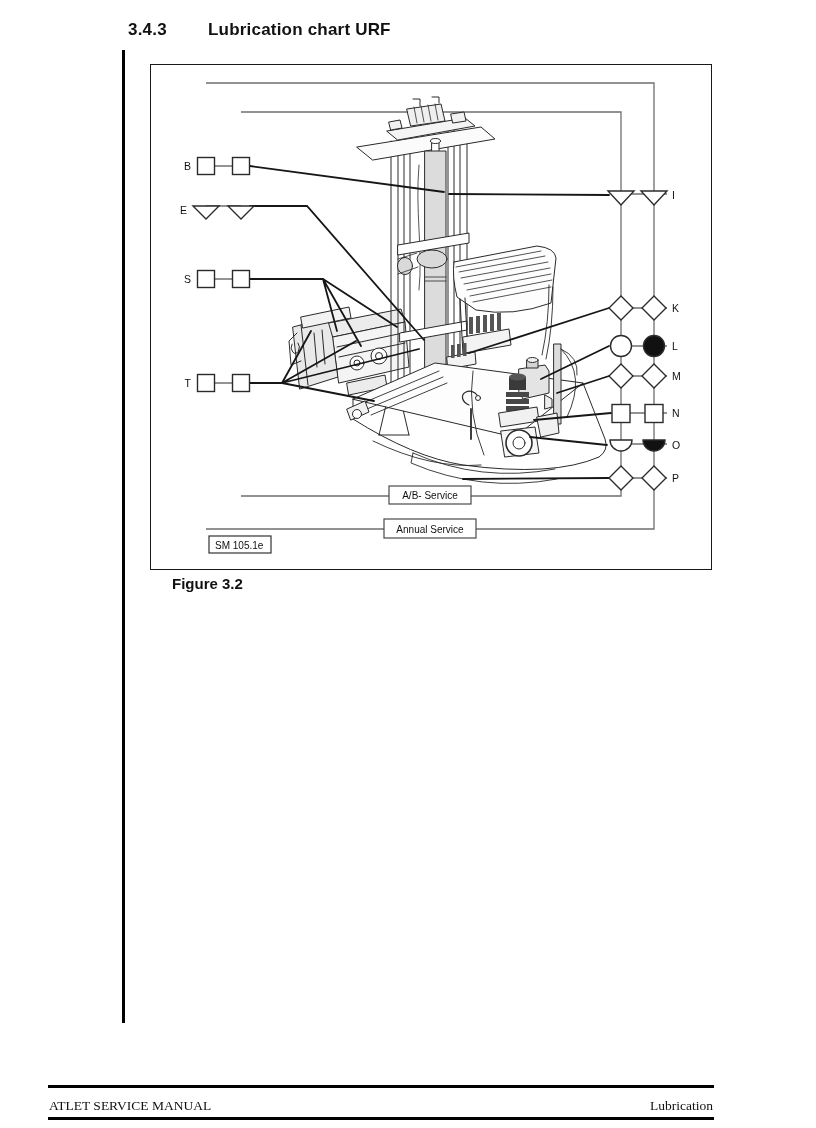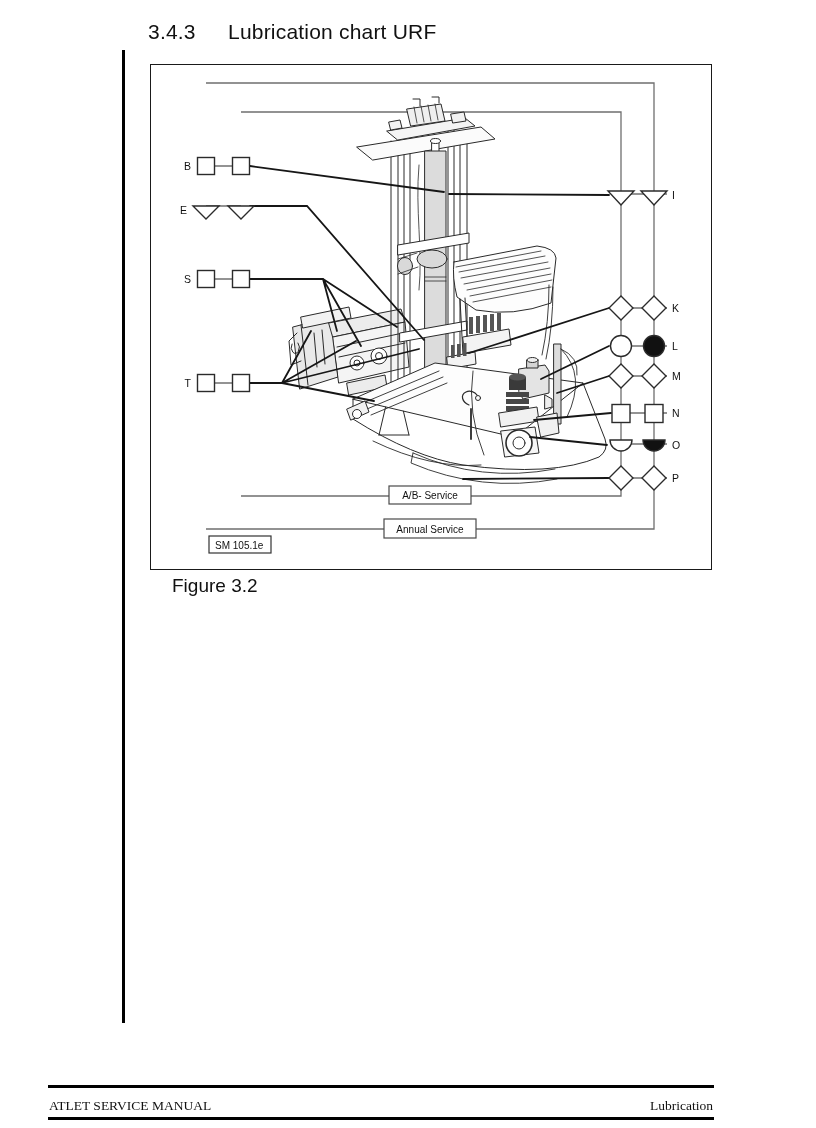--- a/index.html
+++ b/index.html
@@ -1,25 +1,25 @@
 <!DOCTYPE html>
 <html><head>
 <meta charset="utf-8">
 <style>
   html,body{margin:0;padding:0;background:#ffffff;}
   .page{position:relative;width:816px;height:1128px;background:#fff;overflow:hidden;
         font-family:"Liberation Sans",sans-serif;color:#111;}
-  .heading{position:absolute;left:128px;top:20px;font-size:21px;font-weight:normal;
-           letter-spacing:.2px;white-space:nowrap;margin-left:20px;}
+  .heading{position:absolute;left:128px;top:20px;font-size:17px;font-weight:bold;
+           letter-spacing:.2px;white-space:nowrap;}
   .heading .num{display:inline-block;width:80px;}
   .change-bar{position:absolute;left:122px;top:50px;width:3px;height:973px;background:#000;}
   .figure-frame{position:absolute;left:150px;top:64px;width:562px;height:506px;
                 border:1.6px solid #1a1a1a;box-sizing:border-box;background:#fff;}
   .figure-frame svg{display:block;}
-  .figure-caption{position:absolute;left:172px;top:575px;font-size:19px;font-weight:normal;}
+  .figure-caption{position:absolute;left:172px;top:575px;font-size:15px;font-weight:bold;}
   .footer{position:absolute;left:48px;top:1085px;width:666px;}
   .footer .rule{height:3px;background:#000;}
   .footer .row{display:flex;justify-content:space-between;align-items:baseline;
                font-family:"Liberation Serif",serif;font-size:13.5px;padding:2px 1px 3px 1px;margin-top:8px;}
   svg text{font-family:"Liberation Sans",sans-serif;font-size:10.5px;fill:#111;}
   svg .boxlabel{font-size:10px;}
 </style>
 </head>
 <body>
 

